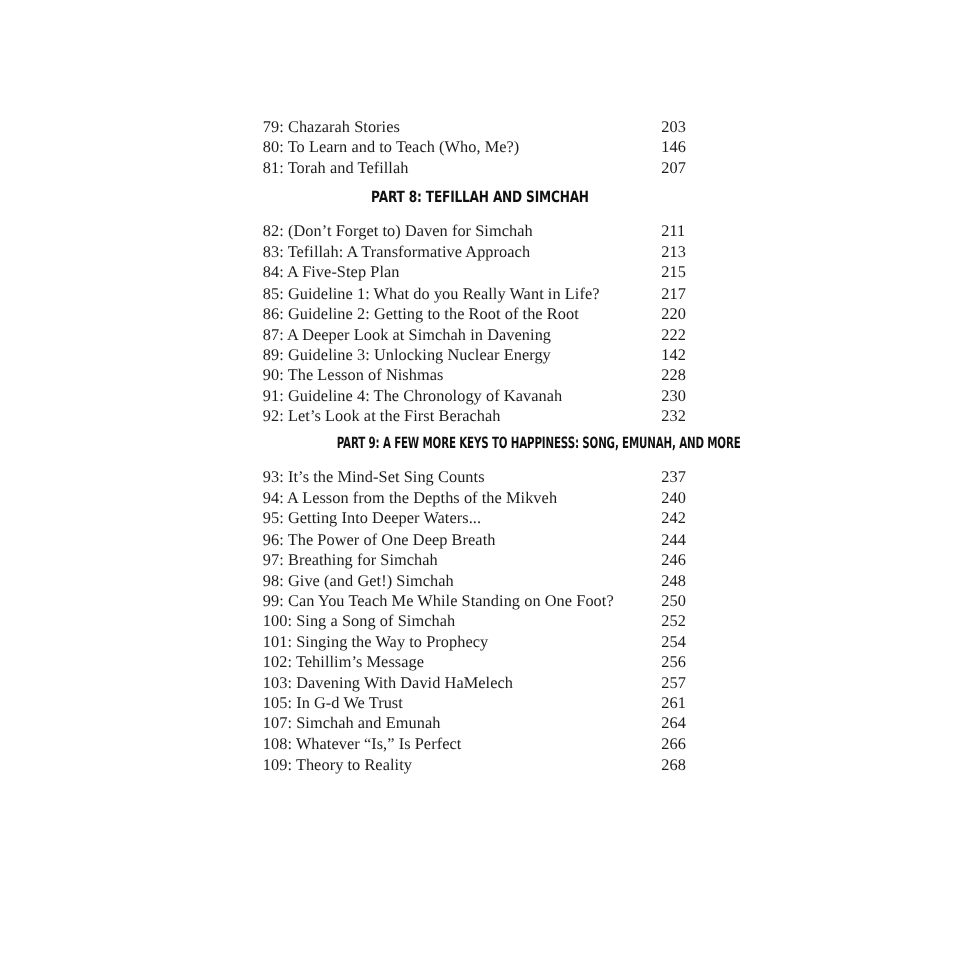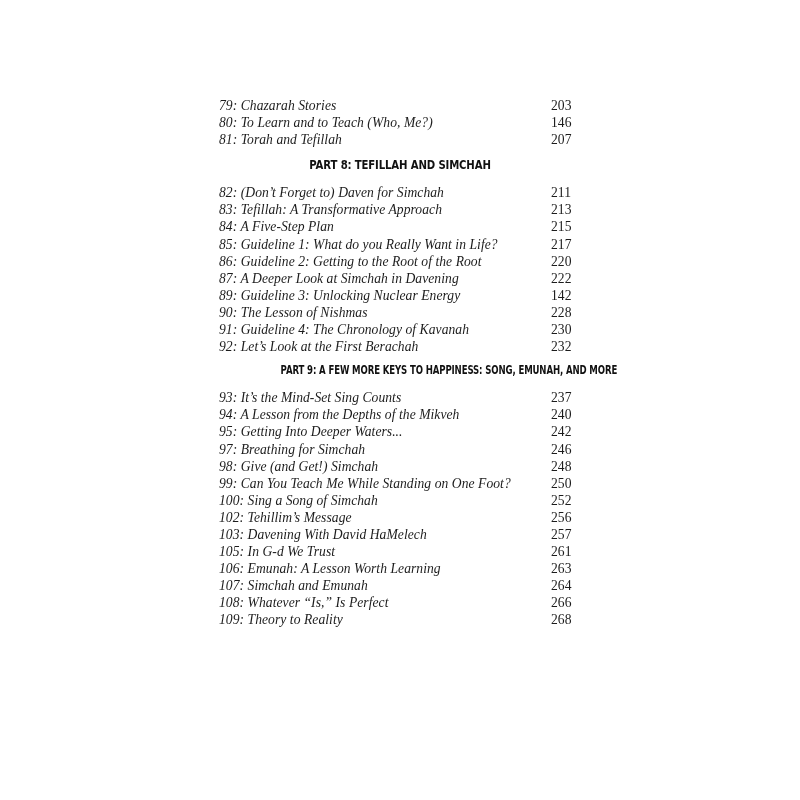--- a/index.html
+++ b/index.html
@@ -24,21 +24,21 @@
     .row {
       display: flex;
       justify-content: space-between;
       align-items: baseline;
       height: 17.1px;
       line-height: 17.1px;
       font-size: 13.6px;
       letter-spacing: 0.05px;
       white-space: nowrap;
     }
-    .row .title { flex: 1; overflow: hidden; font-style: italic; }
+    .row .title { flex: 1; overflow: hidden; }
     .row .pg { text-align: left; min-width: 30px; }
     .part-heading {
       text-align: center;
       font-family: "DejaVu Sans", "Liberation Sans", sans-serif;
       font-weight: bold;
       text-transform: uppercase;
       font-size: 13px;
       letter-spacing: -0.2px;
       transform: scaleX(0.78);
       transform-origin: center;
@@ -122,50 +122,54 @@
       </div>
     <div class="row">
         <span class="title">94: A Lesson from the Depths of the Mikveh</span>
         <span class="pg">240</span>
       </div>
     <div class="row">
         <span class="title">95: Getting Into Deeper Waters...</span>
         <span class="pg">242</span>
       </div>
     <div class="row">
+        <span class="title">96: The Power of One Deep Breath</span>
+        <span class="pg">244</span>
+      </div>
+    <div class="row">
         <span class="title">97: Breathing for Simchah</span>
         <span class="pg">246</span>
       </div>
     <div class="row">
         <span class="title">98: Give (and Get!) Simchah</span>
         <span class="pg">248</span>
       </div>
     <div class="row">
         <span class="title">99: Can You Teach Me While Standing on One Foot?</span>
         <span class="pg">250</span>
       </div>
     <div class="row">
         <span class="title">100: Sing a Song of Simchah</span>
         <span class="pg">252</span>
       </div>
     <div class="row">
+        <span class="title">101: Singing the Way to Prophecy</span>
+        <span class="pg">254</span>
+      </div>
+    <div class="row">
         <span class="title">102: Tehillim’s Message</span>
         <span class="pg">256</span>
       </div>
     <div class="row">
         <span class="title">103: Davening With David HaMelech</span>
         <span class="pg">257</span>
       </div>
     <div class="row">
         <span class="title">105: In G-d We Trust</span>
         <span class="pg">261</span>
-      </div>
-    <div class="row">
-        <span class="title">106: Emunah: A Lesson Worth Learning</span>
-        <span class="pg">263</span>
       </div>
     <div class="row">
         <span class="title">107: Simchah and Emunah</span>
         <span class="pg">264</span>
       </div>
     <div class="row">
         <span class="title">108: Whatever “Is,” Is Perfect</span>
         <span class="pg">266</span>
       </div>
     <div class="row">

